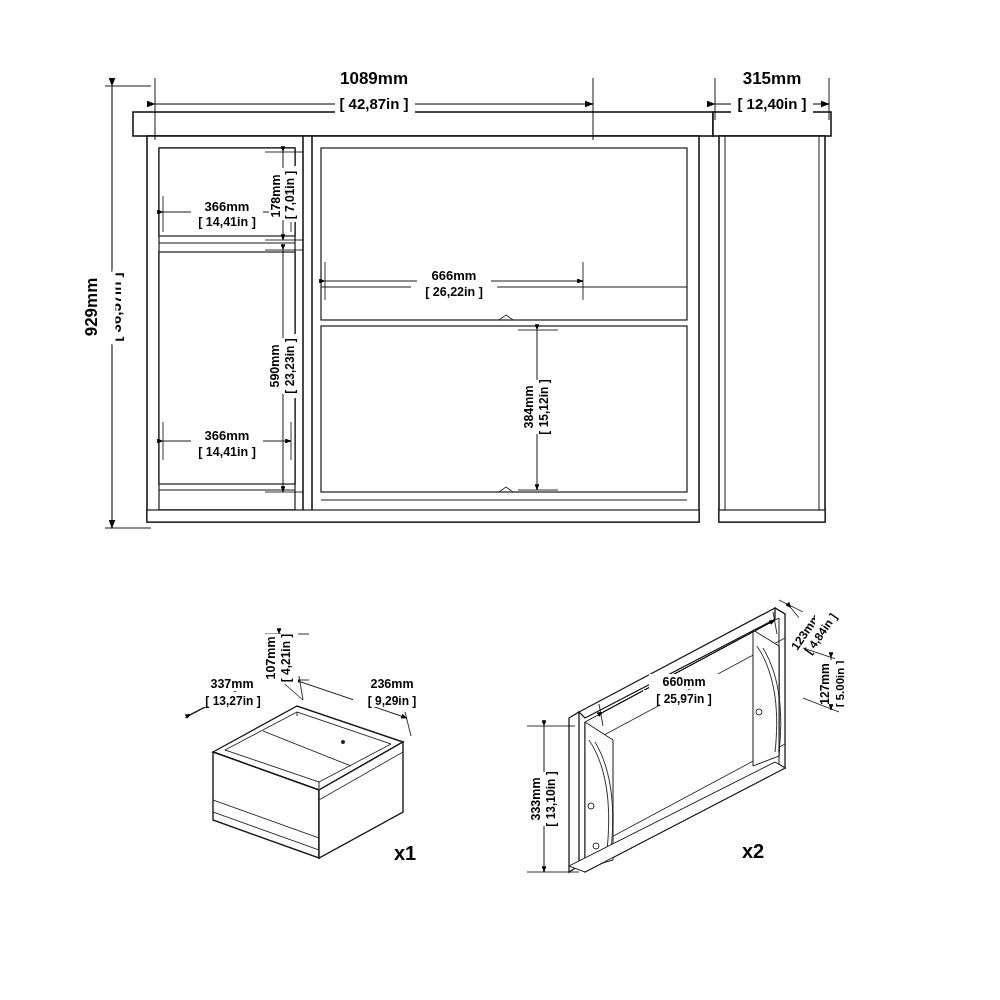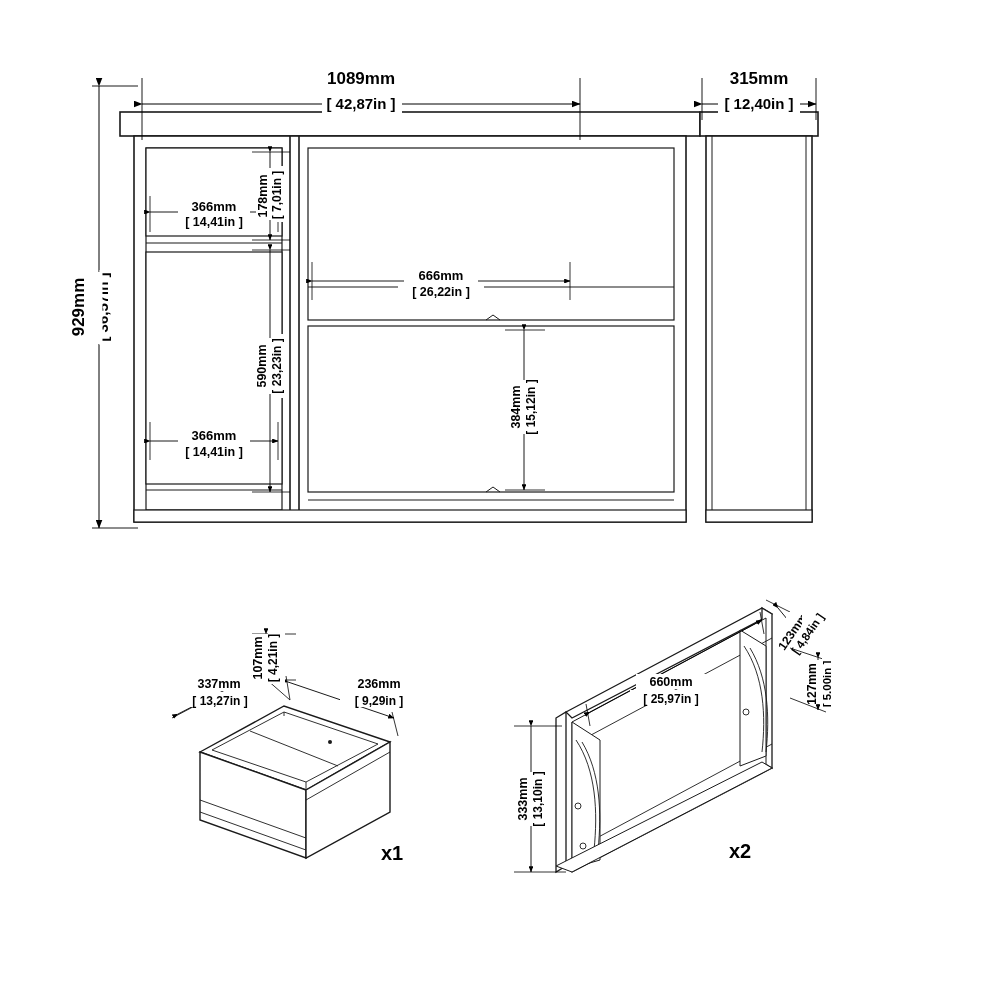--- a/index.html
+++ b/index.html
@@ -1,17 +1,17 @@
 <!DOCTYPE html>
 <html><head>
 <meta charset="utf-8">
 <style>
   html,body{margin:0;padding:0;background:#ffffff;}
   body{width:1000px;height:1000px;font-family:"Liberation Sans",sans-serif;color:#000;}
-  #stage{position:relative;width:831px;height:1000px;overflow:hidden;}
+  #stage{position:relative;width:831px;height:1000px;overflow:hidden;margin-left:13px;}
   svg{display:block;}
   .dimtxt{font-family:"Liberation Sans",sans-serif;font-weight:bold;fill:#000;}
 </style>
 </head>
 <body>
 
 <div id="stage">
 <svg width="1000" height="1000" viewBox="0 0 1000 1000">
 
   <defs>

